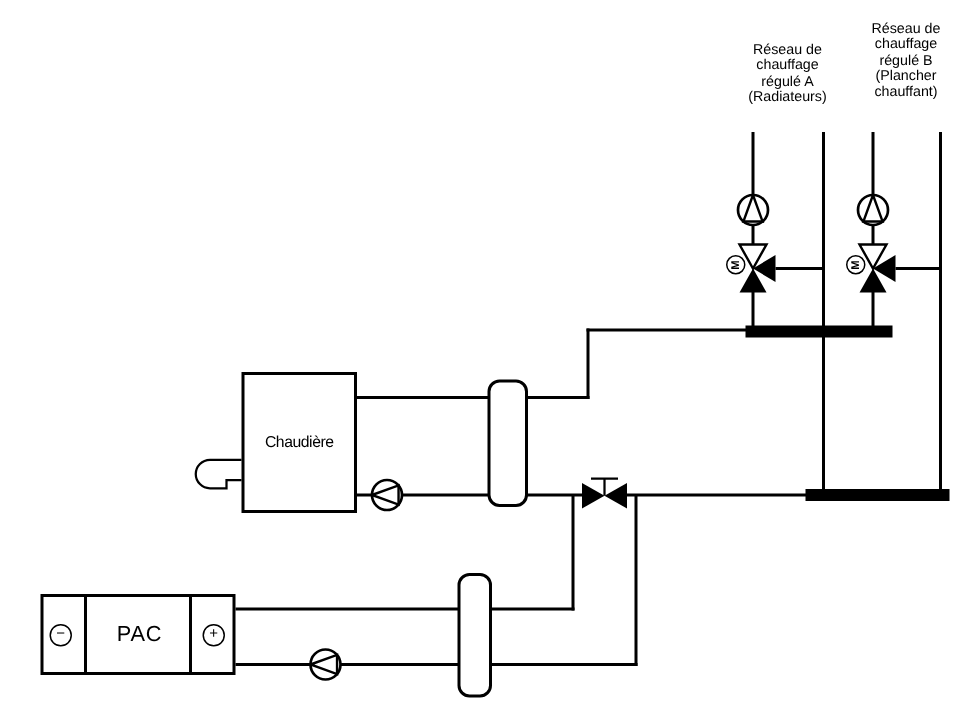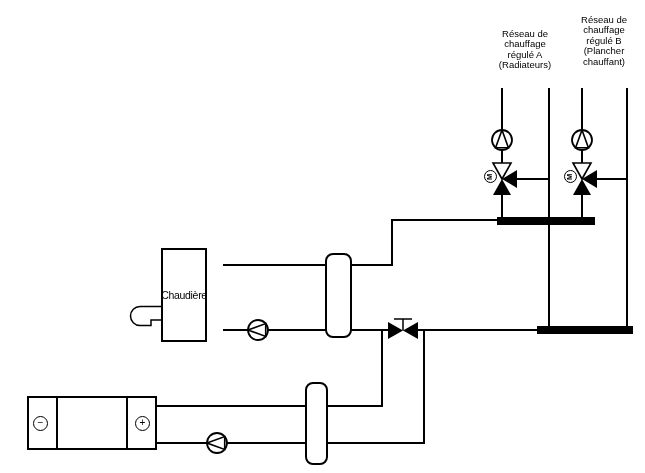--- a/index.html
+++ b/index.html
@@ -5,21 +5,21 @@
   html,body{margin:0;padding:0;background:#ffffff;}
   #canvas{
     position:relative;width:645px;height:473px;background:#ffffff;overflow:hidden;
     font-family:"Liberation Sans",sans-serif;color:#000;
   }
   .pipe{position:absolute;background:#000;}
   .net-label{position:absolute;width:90px;text-align:center;font-size:9.5px;line-height:10.4px;color:#000;}
   .net-label span{display:block;}
   .hdr{position:absolute;background:#000;height:8px;}
   .box{position:absolute;border:2px solid #000;background:#fff;box-sizing:border-box;}
-  #boiler-box{left:161px;top:248px;width:46px;height:94px;display:flex;align-items:center;justify-content:center;}
+  #boiler-box{left:161px;top:248px;width:77px;height:94px;display:flex;align-items:center;justify-content:center;}
   #boiler-box span{font-size:10.5px;letter-spacing:-0.3px;}
   .separator{position:absolute;border:2px solid #000;background:#fff;box-sizing:border-box;border-radius:8px;}
   #sep-boiler{left:325px;top:253px;width:27px;height:85px;}
   #sep-pac{left:305px;top:382px;width:23px;height:83px;}
   #pac-box{left:27px;top:396px;width:130px;height:54px;}
   .pac-divider{position:absolute;top:0;width:2px;height:50px;background:#000;}
   .pm-circle{position:absolute;width:15px;height:15px;border:1.5px solid #000;border-radius:50%;
     box-sizing:border-box;display:flex;align-items:center;justify-content:center;
     font-size:10px;line-height:10px;}
   #pac-label{position:absolute;left:29px;top:0;width:70px;height:50px;display:flex;
@@ -91,20 +91,21 @@
 
   <div class="box" id="pac-box">
     <div class="pac-divider" style="left:27px;"></div>
     <div class="pac-divider" style="left:97px;"></div>
     <div class="pm-circle" style="left:4px;top:17.5px;">
       <span>−</span>
     </div>
     <div class="pm-circle" style="left:106px;top:17.5px;">
       <span>+</span>
     </div>
+    <div id="pac-label">PAC</div>
   </div>
 
   <svg class="icon" style="left:490px;top:128px;" width="24" height="24">
     <circle cx="12" cy="12" r="10" fill="#fff" stroke="#000" stroke-width="1.8"></circle>
     <polygon points="12,2 5.6,19.7 18.4,19.7" fill="none" stroke="#000" stroke-width="1.6"></polygon>
   </svg>
   <svg class="icon" style="left:570px;top:128px;" width="24" height="24">
     <circle cx="12" cy="12" r="10" fill="#fff" stroke="#000" stroke-width="1.8"></circle>
     <polygon points="12,2 5.6,19.7 18.4,19.7" fill="none" stroke="#000" stroke-width="1.6"></polygon>
   </svg>

